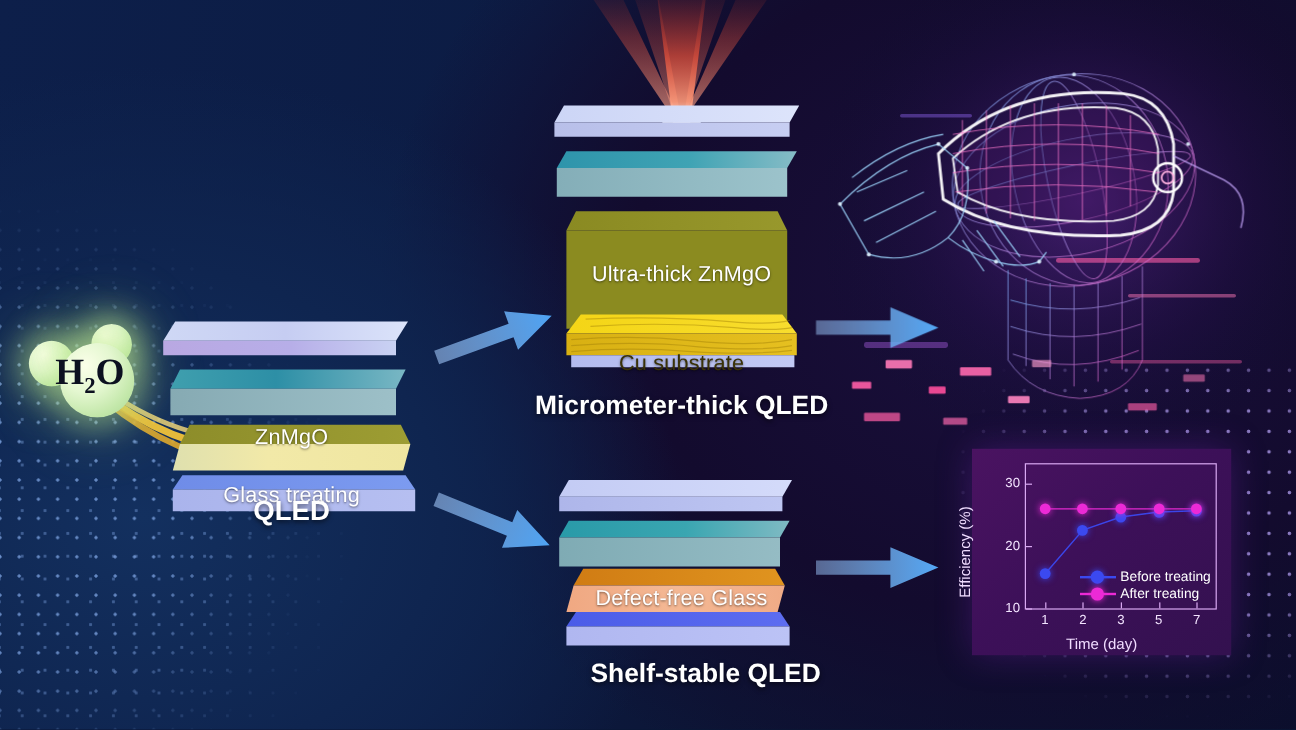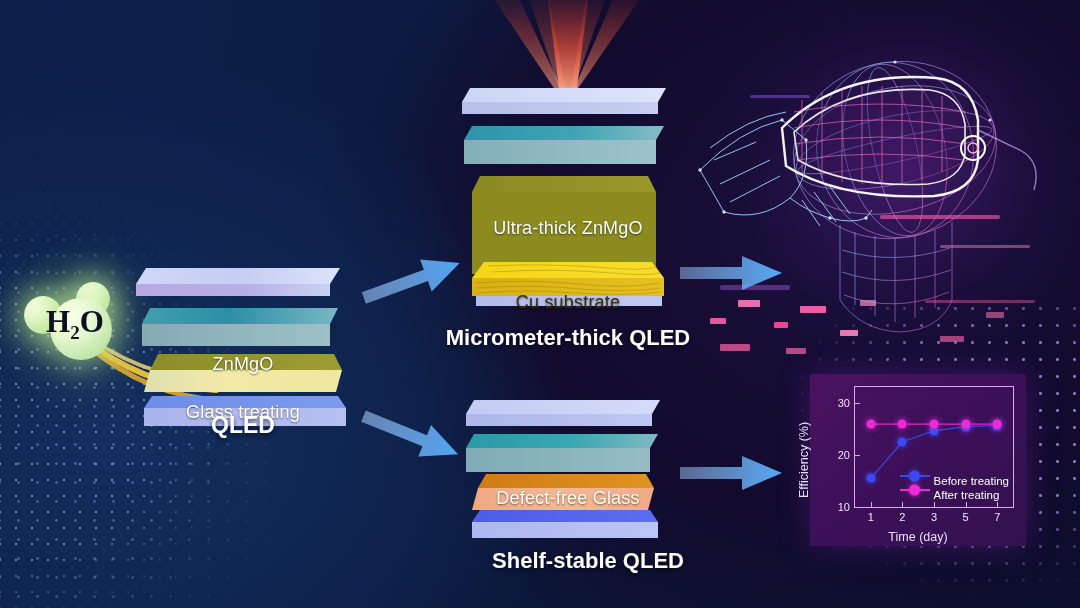--- a/index.html
+++ b/index.html
@@ -50,21 +50,21 @@
   #plotframe{position:absolute;left:44px;top:12px;right:12px;bottom:38px;
      border:1px solid #d9a9f2;}
   .ylab{position:absolute;left:-6px;top:50%;transform:translate(-50%,-50%) rotate(-90deg);
      color:#f0dcff;font-size:12.5px;white-space:nowrap;}
   .xlab{position:absolute;left:0;right:0;bottom:2px;text-align:center;color:#f0dcff;font-size:12.5px;}
   .ytick{position:absolute;right:calc(100% + 5px);transform:translateY(-50%);color:#f3e4ff;font-size:11px;}
   .xtick{position:absolute;top:calc(100% + 4px);transform:translateX(-50%);color:#f3e4ff;font-size:11px;}
   .ytickmark{position:absolute;left:0;width:5px;height:1px;background:#d9a9f2;}
   .xtickmark{position:absolute;bottom:0;width:1px;height:5px;background:#d9a9f2;}
   .legend{position:absolute;right:4px;bottom:4px;}
-  .legrow{display:flex;gap:4px;margin-bottom:2px;}
+  .legrow{display:flex;align-items:center;gap:4px;margin-bottom:2px;}
   .legline{width:30px;height:2px;position:relative;}
   .legdot{position:absolute;left:9px;top:50%;transform:translate(0,-50%);width:11px;height:11px;border-radius:50%;}
   .legtxt{color:#ffffff;font-size:11.5px;white-space:nowrap;}
   .pt{position:absolute;border-radius:50%;transform:translate(-50%,-50%);}
 </style>
 </head>
 <body>
 
 <div id="stage">
 
@@ -154,21 +154,21 @@
         <rect x="150" y="330" width="18" height="6" rx="1" fill="#ff84c0"></rect>
         <rect x="30" y="344" width="30" height="7" rx="1" fill="#ff5fa8" opacity=".8"></rect>
         <rect x="96" y="348" width="20" height="6" rx="1" fill="#ff6ab0" opacity=".75"></rect>
         <rect x="170" y="300" width="16" height="6" rx="1" fill="#ffa0d0" opacity=".7"></rect>
         <rect x="250" y="336" width="24" height="6" rx="1" fill="#ff5fa8" opacity=".7"></rect>
         <rect x="296" y="312" width="18" height="6" rx="1" fill="#ff79b8" opacity=".6"></rect>
       </g>
     </svg>
   </div>
 
-  <div class="mol" style="left:18px;top:280px;width:130px;height:110px;">
+  <div class="mol" style="left:18px;top:268px;width:130px;height:110px;">
 
     <svg style="position:absolute;left:40px;top:34px;" width="190" height="110" viewBox="0 0 190 110">
       <g fill="none" stroke-linecap="round">
         <path d="M22 22 Q84 72 158 76" stroke="#f2c23a" stroke-width="6" opacity=".95"></path>
         <path d="M30 32 Q90 82 160 86" stroke="#e0a92c" stroke-width="5" opacity=".9"></path>
         <path d="M16 12 Q80 64 156 66" stroke="#fbdd7a" stroke-width="4" opacity=".8"></path>
       </g>
     </svg>
     <div class="ball" style="left:6px;top:16px;width:38px;height:38px;"></div>
     <div class="ball" style="left:58px;top:2px;width:34px;height:34px;"></div>

